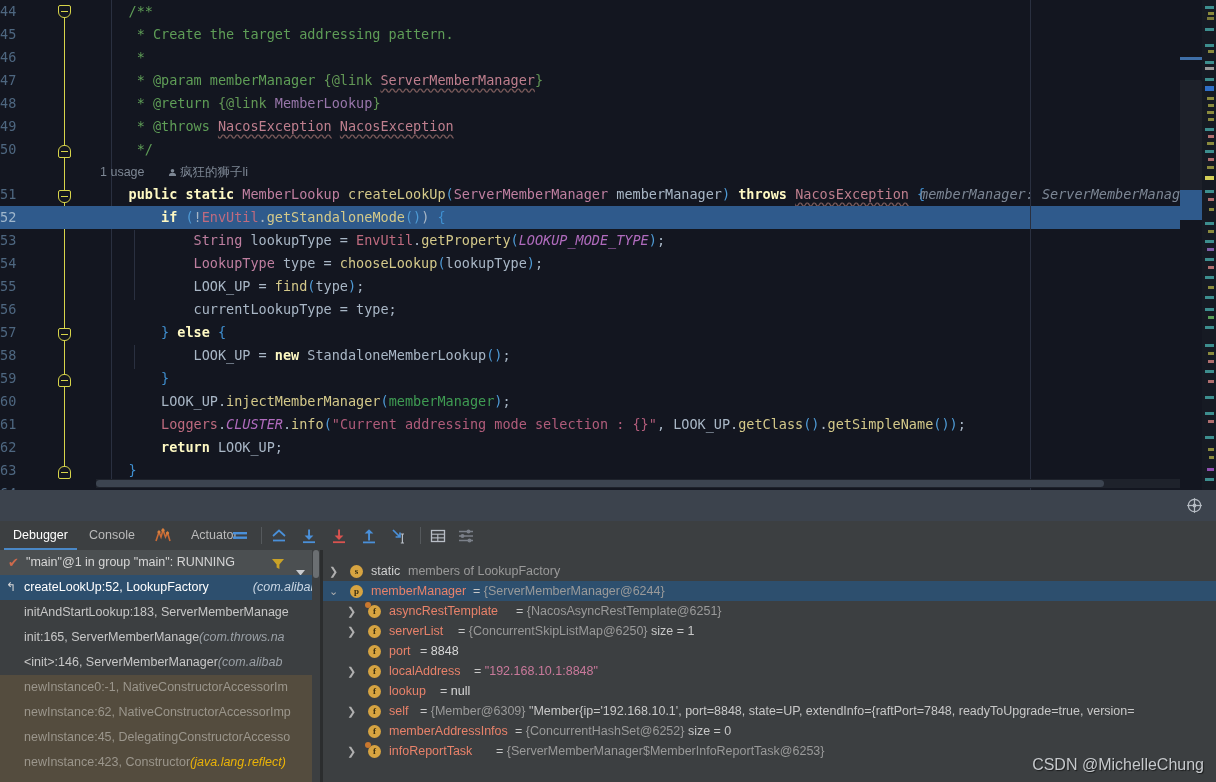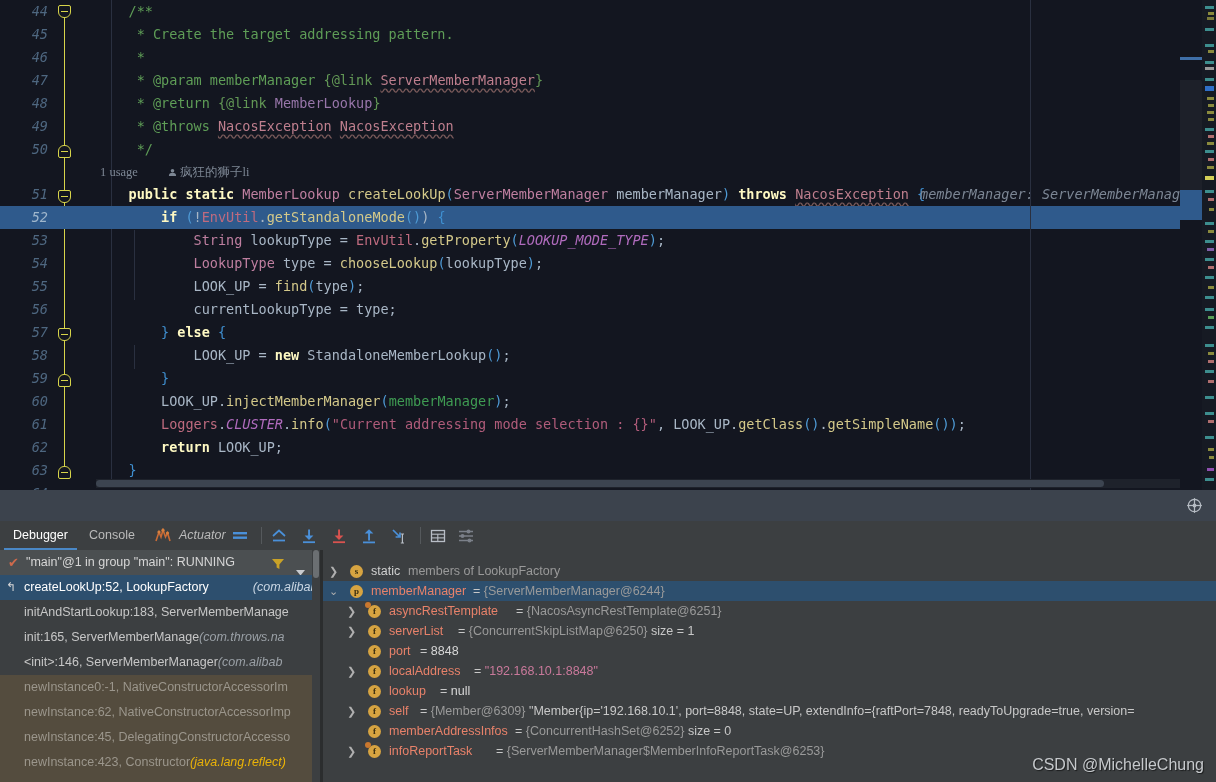--- a/index.html
+++ b/index.html
@@ -27,24 +27,23 @@
     background:#131620;
   }
   .row{
     position:relative;height:23px;line-height:23px;
     font-family:"DejaVu Sans Mono","Liberation Mono",monospace;
     font-size:13.5px;white-space:pre;
   }
   .row.hl{background:#2f5a8c;}
   .row.hl .ln{color:#9fb6cc;}
   .ln{
-    position:absolute;left:0;top:0;width:48px;text-align:right;
+    position:absolute;left:0;top:0;width:48px;text-align:left;
     color:#4e6780;font-size:13.5px;
     font-family:"DejaVu Sans Mono","Liberation Mono",monospace;
-    font-style:italic;
   }
   .code{position:absolute;left:96px;top:0;white-space:pre;}
 
   
   .fold{
     position:absolute;left:58px;width:13px;height:13px;
     border:1.4px solid #d7d44a;box-sizing:border-box;
     background:#131620;
   }
   .fold:after{
@@ -77,21 +76,21 @@
   .c-err{
     color:#bf7f8e;
     text-decoration:underline wavy #7a5a5a;
     text-underline-offset:3px;
   }
   .c-hint{color:#7c8694;font-style:italic;}
 
   
   .inlay{
     position:relative;height:22px;line-height:22px;
-    font-family:Liberation Serif, serif;font-size:12.5px;color:#7d8794;
+    font-family:Liberation Sans, sans-serif;font-size:12.5px;color:#7d8794;
   }
   .inlay .txt{position:absolute;left:100px;}
   .inlay .auth{position:absolute;left:168px;color:#7d8794;}
   .person{
     display:inline-block;width:9px;height:9px;position:relative;top:1px;margin-right:3px;
   }
 
   
   .margin-line{position:absolute;top:0;width:1px;height:490px;background:#2a3040;}
 
@@ -458,21 +457,21 @@
       <div class="dtab" style="left:80px;">Console</div>
 
       <span style="position:absolute;left:155px;top:7px;">
         <svg width="16" height="15" viewBox="0 0 16 15">
           <path d="M1 13 L4 4 L6 9 L8 2 L10.5 9 L12.5 5 L15 13" fill="none" stroke="#c96b36" stroke-width="1.6"></path>
           <circle cx="4" cy="4" r="1.6" fill="#d8803f"></circle>
           <circle cx="8" cy="2.2" r="1.6" fill="#d8803f"></circle>
           <circle cx="12.5" cy="5" r="1.6" fill="#d8803f"></circle>
         </svg>
       </span>
-      <div class="dtab" style="left:170px;font-style:italic;">Actuator</div>
+      <div class="dtab" style="left:182px;">Actuator</div>
 
       <span class="ticon" style="left:231px;">
         <svg width="18" height="18" viewBox="0 0 18 18">
           <rect x="2" y="5" width="14" height="2.4" fill="#4a90d9"></rect>
           <rect x="2" y="9.5" width="14" height="2.4" fill="#4a90d9"></rect>
         </svg>
       </span>
 
       <div class="tbsep" style="left:261px;"></div>
 

